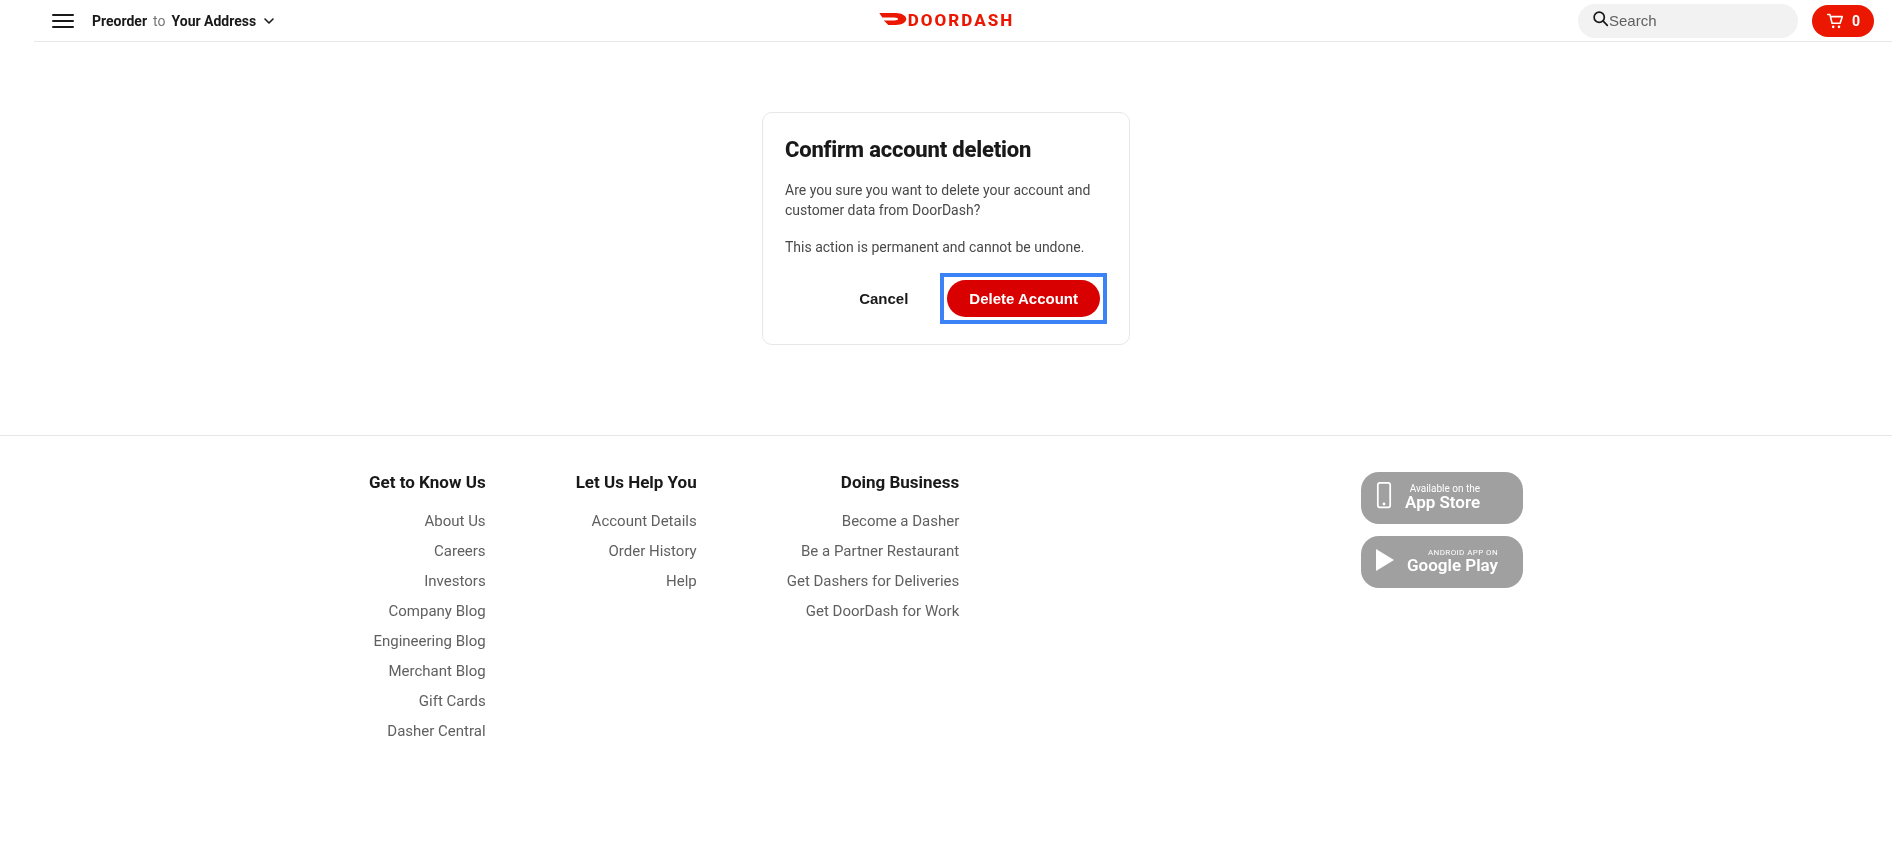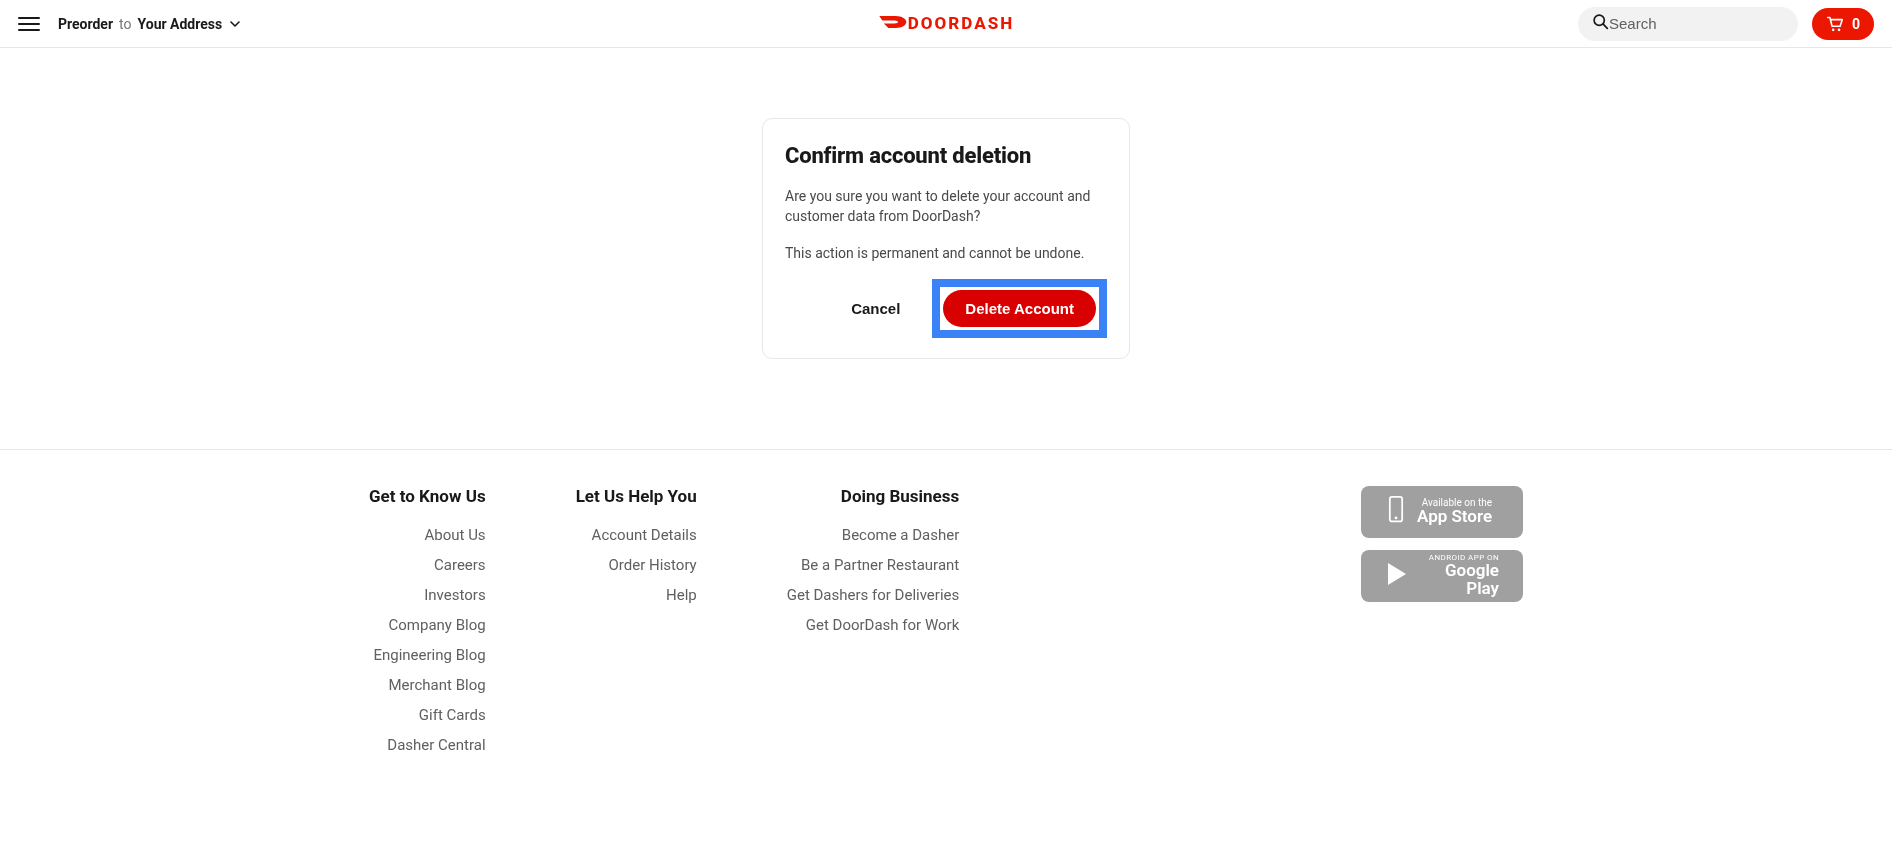--- a/index.html
+++ b/index.html
@@ -2,24 +2,25 @@
 <html><head>
   <meta charset="utf-8">
   <style>
     * { margin: 0; padding: 0; box-sizing: border-box; }
     body { font-family: -apple-system, BlinkMacSystemFont, "Segoe UI", Roboto, Helvetica, Arial, sans-serif; background: #fff; color: #191919; }
 
     
     .header {
       display: flex;
       align-items: center;
-      height: 48px;
+      height: 42px;
       padding: 0 18px;
       border-bottom: 1px solid #e7e7e7;
       background: #fff;
+      margin-left: 34px;
     }
     .header-left { display: flex; align-items: center; gap: 18px; }
     .hamburger { display: flex; flex-direction: column; justify-content: center; gap: 4px; width: 22px; height: 22px; cursor: pointer; }
     .hamburger span { display: block; height: 2px; width: 100%; background: #191919; border-radius: 1px; }
     .preorder-wrap { display: flex; align-items: center; gap: 6px; font-size: 14px; }
     .preorder-wrap .label { font-weight: 700; }
     .preorder-wrap .to { color: #767676; font-weight: 400; }
     .preorder-wrap .addr { font-weight: 700; }
     .preorder-wrap .chev { display: inline-block; margin-left: 2px; }
     .header-center { position: absolute; left: 50%; transform: translateX(-50%); display: flex; align-items: flex-start; gap: 0; }
@@ -46,36 +47,36 @@
       border-radius: 10px;
       padding: 24px 22px 20px;
     }
     .confirm-card h1 { font-size: 22px; font-weight: 800; margin-bottom: 18px; letter-spacing: -0.2px; }
     .confirm-card p { font-size: 14px; color: #494949; line-height: 1.45; margin-bottom: 16px; }
     .confirm-actions { display: flex; justify-content: flex-end; align-items: center; gap: 8px; margin-top: 6px; }
     .btn-cancel {
       background: transparent; border: none; font-weight: 700; font-size: 15px; color: #191919;
       padding: 10px 24px; cursor: pointer; border-radius: 22px;
     }
-    .btn-delete-wrap { border: 8px solid #3b82f6; padding: 3px; display: inline-block; }
+    .btn-delete-wrap { border: 4px solid #3b82f6; padding: 3px; display: inline-block; }
     .btn-delete {
       background: #d80000; color: #fff; border: none; font-weight: 700; font-size: 15px;
       padding: 10px 22px; border-radius: 22px; cursor: pointer;
     }
 
     
     .footer { padding: 36px 0 0; text-align: right; }
     .footer-inner { max-width: 1170px; margin: 0 auto; display: flex; gap: 90px; padding: 0 8px; }
     .footer-col h3 { font-size: 17px; font-weight: 700; margin-bottom: 20px; }
     .footer-col ul { list-style: none; }
     .footer-col li { font-size: 15px; color: #606060; margin-bottom: 12px; cursor: pointer; }
     .footer-right { margin-left: auto; display: flex; flex-direction: column; gap: 12px; }
     .store-badge {
-      width: 162px; height: 52px; border-radius: 8px; background: #a0a0a0; color: #fff;
-      display: flex; align-items: center; gap: 10px; padding: 0 24px; cursor: pointer;
+      width: 162px; height: 52px; border-radius: 18px; background: #a0a0a0; color: #fff;
+      display: flex; align-items: center; gap: 10px; padding: 0 12px; cursor: pointer;
     }
     .store-badge .texts { display: flex; flex-direction: column; line-height: 1.05; }
     .store-badge .small { font-size: 10px; }
     .store-badge .big { font-size: 17px; font-weight: 600; }
     .store-badge.play .small { font-size: 8px; letter-spacing: 0.4px; }
   </style>
 </head>
 <body>
 
 <div class="header">

